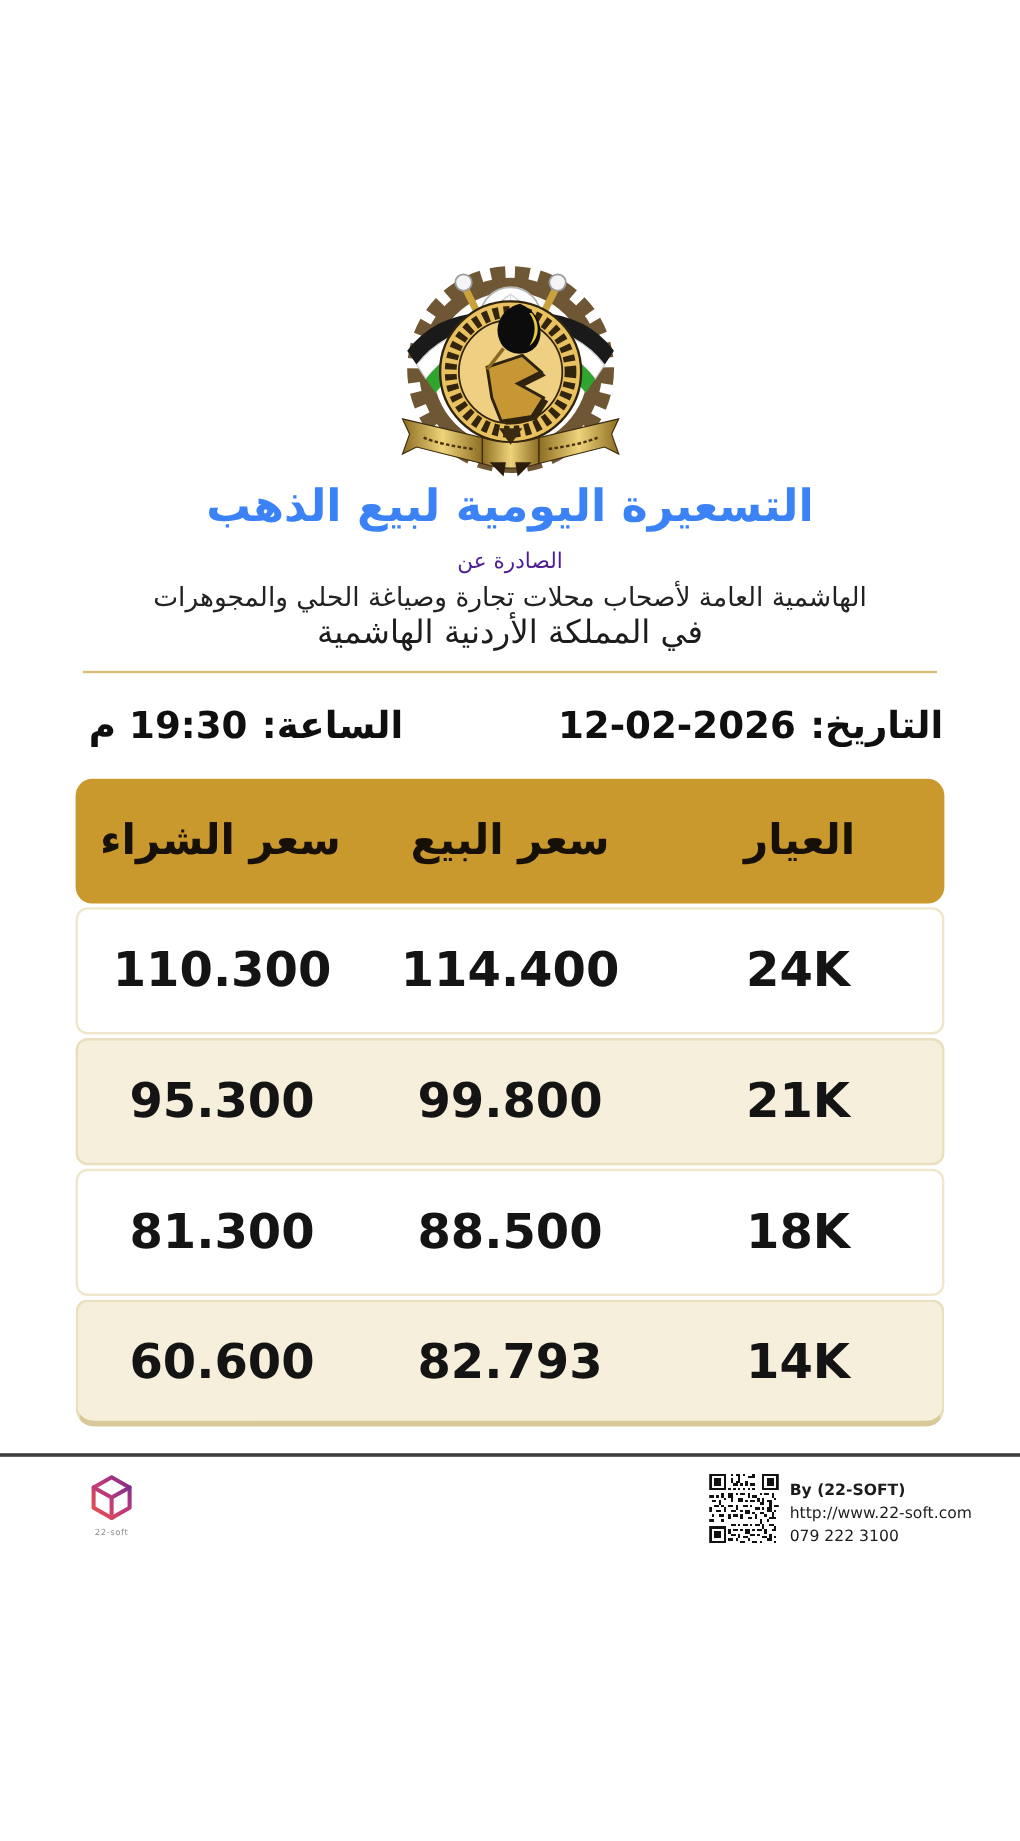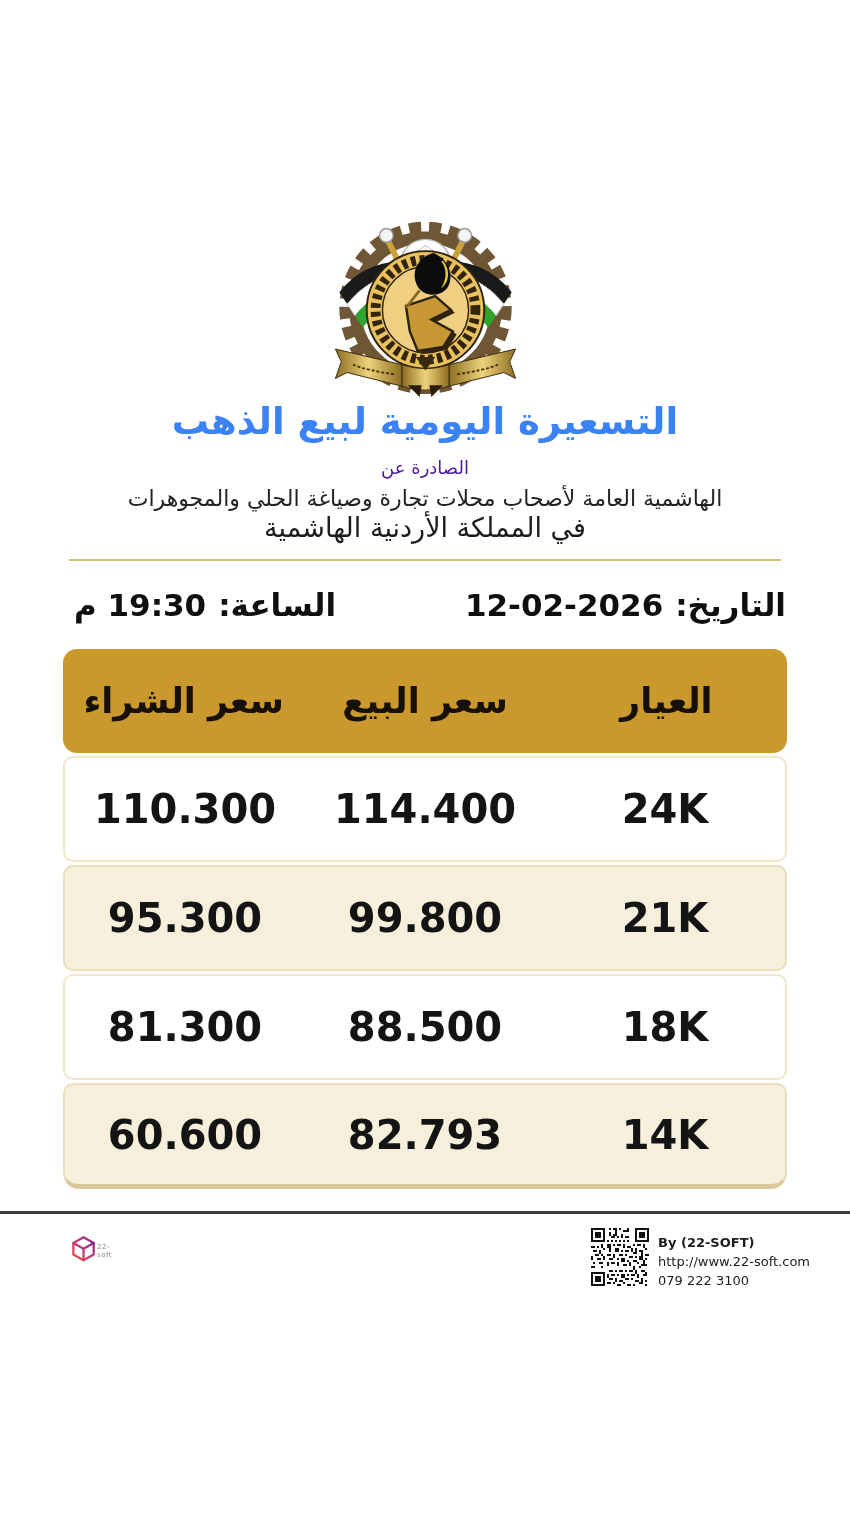--- a/index.html
+++ b/index.html
@@ -44,21 +44,21 @@
   .note-box {
     width:fit-content; margin:24px auto 0 auto; padding:9px 22px;
     border:2px solid #4a4a4a; border-radius:9px;
     font-size:21px; color:#1a1a1a; text-align:center;
   }
   .footer-rule { width:850px; height:3px; background:#3e3e3e; margin-top:22px; }
   .footer {
     direction:ltr; display:flex; justify-content:space-between;
     align-items:flex-start; padding:14px 40px 0 70px;
   }
-  .vendor-logo { display:flex; flex-direction:row; align-items:center; width:46px; }
+  .vendor-logo { display:flex; flex-direction:column; align-items:center; width:46px; }
   .vendor-caption { font-size:7px; color:#8a8a8a; letter-spacing:0.5px; margin-top:1px; }
   .qr-block { display:flex; gap:9px; align-items:flex-start; }
   .qr-text { font-size:13px; line-height:1.45; color:#1c1c1c; padding-top:6px; }
   .qr-text .credit { font-weight:700; }
 </style>
 </head>
 <body>
 
 <div class="page">
 

